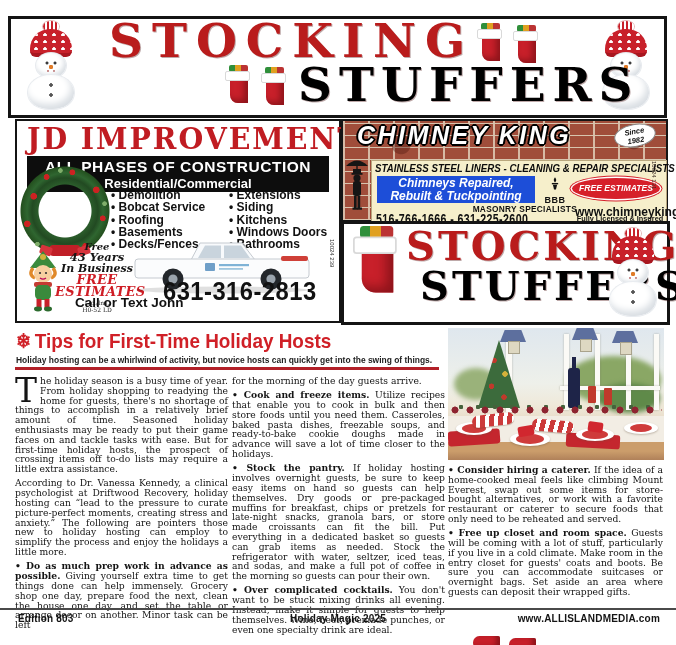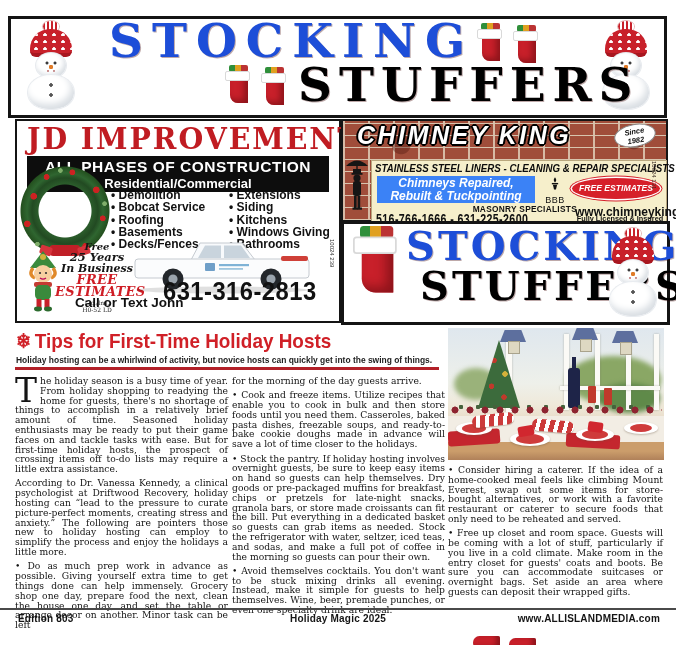--- a/index.html
+++ b/index.html
@@ -36,21 +36,21 @@
   .stocking .cuff{position:absolute;right:1px;top:6px;width:23px;height:8px;background:#fff;border:1px solid #d9d9d9;border-radius:2px;z-index:2;}
   .stocking .leg{position:absolute;right:3px;top:12px;width:18px;height:26px;background:#c8202a;border-radius:2px 2px 0 8px;
     box-shadow:inset -4px -3px 6px #8e141b;}
   .stocking .foot{position:absolute;left:0;bottom:0;width:27px;height:13px;background:#c8202a;border-radius:9px 3px 6px 9px;
     box-shadow:inset -4px -2px 5px #8e141b;}
 
   
   .banner{background:#fff;border:3px solid #141414;}
   .banner-word{position:absolute;font-family:"DejaVu Serif","Liberation Serif",serif;font-weight:bold;white-space:nowrap;
     text-shadow:1px 1px 0 rgba(70,10,10,.35);}
-  .w-red{color:#1d4ed8;} .w-green{color:#000000;}
+  .w-red{color:#b91c1c;} .w-green{color:#000000;}
 
   
   .jd{border:2px solid #141414;background:#fff;}
   .jd-title{position:absolute;top:1px;left:10px;color:#c01c22;font-family:"DejaVu Serif","Liberation Serif",serif;
     font-weight:bold;font-size:29px;letter-spacing:2px;white-space:nowrap;transform:scaleX(.98);transform-origin:left top;}
   .jd-bar{position:absolute;left:10px;right:10px;top:35px;height:36px;background:#0d0d0d;color:#fff;text-align:center;}
   .jd-bar .l1{font-size:15.5px;font-weight:bold;letter-spacing:.5px;padding-top:2px;}
   .jd-bar .l2{font-size:13px;font-weight:bold;}
   .wreath{position:absolute;left:2px;top:44px;width:92px;height:92px;
     background:radial-gradient(circle,transparent 0 26px,#2b5c2b 27px,#224a22 33px,#2f6630 38px,#24501f 44px,transparent 45px);}
@@ -92,45 +92,45 @@
       repeating-linear-gradient(90deg,rgba(224,205,184,.85) 0 1.5px,transparent 1.5px 25px),
       #a04d3a;}
   .ck-title{position:absolute;left:14px;top:0px;color:#fff;font-weight:bold;font-size:25px;letter-spacing:2.5px;white-space:nowrap;
     font-style:italic;
     text-shadow:-2px 0 0 #000,2px 0 0 #000,0 -2px 0 #000,0 2px 0 #000,-1px -1px 0 #000,1px 1px 0 #000,-1px 1px 0 #000,1px -1px 0 #000;}
   .ck-since{position:absolute;right:10px;top:3px;width:42px;height:23px;background:#fff;border:1px solid #888;border-radius:50%;
     transform:rotate(-10deg);text-align:center;font-size:7.5px;font-style:italic;font-weight:bold;line-height:8.5px;padding-top:3px;box-sizing:border-box;}
   .ck-panel{position:absolute;left:28px;top:28px;width:294px;height:63px;background:#f6efcb;border:1px solid #b9a77e;margin-top:11px;}
   .ck-tagline{position:absolute;left:3px;top:2px;font-size:10px;font-weight:bold;font-style:italic;white-space:nowrap;
     transform:scaleX(.97);transform-origin:left top;color:#0c0c0c;}
-  .ck-brown{position:absolute;left:5px;top:15px;width:158px;height:27px;background:#3b82f6;color:#fff;text-align:center;
+  .ck-brown{position:absolute;left:5px;top:15px;width:158px;height:27px;background:#1d4ed8;color:#fff;text-align:center;
     font-weight:bold;font-style:italic;font-size:12px;line-height:13px;padding-top:1px;box-sizing:border-box;white-space:nowrap;}
   .ck-bbb{position:absolute;left:170px;top:16px;width:26px;text-align:center;color:#111;}
-  .ck-bbb .t{font-size:9px;font-weight:normal;letter-spacing:.5px;}
+  .ck-bbb .t{font-size:9px;font-weight:bold;letter-spacing:.5px;}
   .ck-free{position:absolute;left:200px;top:17px;width:88px;height:21px;background:#d6202a;border-radius:50%;color:#fff;
     text-align:center;font-size:8.6px;font-weight:bold;font-style:italic;line-height:21px;white-space:nowrap;
     box-shadow:0 0 0 1.5px #fff,0 0 0 2.5px #d6202a;}
   .ck-masonry{position:absolute;left:0;top:43px;width:205px;text-align:right;font-size:8.3px;font-weight:bold;letter-spacing:.3px;}
   .ck-phones{position:absolute;left:4px;top:50px;font-size:14px;font-weight:bold;white-space:nowrap;
     transform:scaleX(.76);transform-origin:left top;letter-spacing:.5px;}
   .ck-web{position:absolute;left:203px;top:44px;width:90px;text-align:center;font-size:12px;font-weight:bold;white-space:nowrap;}
   .ck-lic{position:absolute;left:203px;top:53px;width:90px;text-align:center;font-size:7.3px;font-weight:bold;}
   .sweep{position:absolute;left:2px;top:36px;}
 
   
   .headline{position:absolute;left:16px;top:329px;color:#d02027;font-weight:bold;font-size:21px;white-space:nowrap;
     transform:scaleX(.9);transform-origin:left top;}
   .headline .flake{font-size:20px;margin-right:4px;}
   .subtitle{position:absolute;left:16px;top:354px;font-size:9.4px;font-weight:bold;color:#1d1d1d;white-space:nowrap;
     transform:scaleX(.9);transform-origin:left top;}
   .rule{position:absolute;left:15px;top:367px;width:424px;height:2.5px;background:#b22028;}
   .col{position:absolute;width:213px;font-family:"DejaVu Serif","Liberation Serif",serif;font-size:9.2px;line-height:9.8px;
     text-align:justify;color:#141414;}
   .col p{margin:0 0 4.5px 0;}
-  .col .lead{font-weight:normal;}
+  .col .lead{font-weight:bold;}
   .dropcap{float:left;font-size:33px;line-height:27px;padding:1px 3px 0 0;font-family:"DejaVu Serif",serif;}
 
   
   .photo{position:absolute;left:448px;top:328px;width:216px;height:132px;overflow:hidden;
     background:linear-gradient(180deg,#dfe7ee 0%,#eef0ea 42%,#efe9da 58%,#e9dcc9 70%,#f3ece2 100%);}
   .ph{position:absolute;}
   .blur{filter:blur(2.5px);}
   .ph-garden1{left:118px;top:28px;width:95px;height:48px;background:#8aa765;border-radius:50%;}
   .ph-garden2{left:150px;top:55px;width:62px;height:30px;background:#5f8a49;border-radius:50%;}
   .ph-garden3{left:6px;top:40px;width:44px;height:32px;background:#9ab27a;border-radius:50%;}
@@ -221,21 +221,21 @@
       <div>Demolition</div>
       <div>Bobcat Service</div>
       <div>Roofing</div>
       <div>Basements</div>
       <div>Decks/Fences</div>
     </div>
     <div class="svc" style="left:212px;">
       <div>Extensions</div>
       <div>Siding</div>
       <div>Kitchens</div>
-      <div>Windows Giving</div>
+      <div>Windows Doors</div>
       <div>Bathrooms</div>
     </div>
 
     <svg class="abs" style="left:4px;top:128px;" width="44" height="64" viewBox="0 0 44 64">
       <polygon points="22,2 35,19 9,19" fill="#3a8a3c"></polygon>
       <circle cx="22" cy="8" r="3" fill="#d1b23a"></circle>
       <path d="M12,19 q-5,7 2,10" stroke="#e0892a" stroke-width="3.5" fill="none"></path>
       <path d="M32,19 q5,7 -2,10" stroke="#e0892a" stroke-width="3.5" fill="none"></path>
       <circle cx="22" cy="25" r="9" fill="#f7cfa0"></circle>
       <circle cx="19" cy="24" r="1.1" fill="#333"></circle>
@@ -244,21 +244,21 @@
       <rect x="13" y="33" width="18" height="5" rx="2" fill="#c43b32"></rect>
       <rect x="14" y="36" width="16" height="15" rx="5" fill="#3a8a3c"></rect>
       <rect x="15.5" y="50" width="5" height="9" fill="#c8202a"></rect>
       <rect x="23.5" y="50" width="5" height="9" fill="#c8202a"></rect>
       <ellipse cx="17" cy="60" rx="4" ry="2.4" fill="#2c6b2e"></ellipse>
       <ellipse cx="27" cy="60" rx="4" ry="2.4" fill="#2c6b2e"></ellipse>
     </svg>
 
     <div class="years">
       <div class="y1">Free</div>
-      <div class="y2">25 Years</div>
+      <div class="y2">43 Years</div>
       <div class="y3">In Business</div>
       <div class="f">FREE</div>
       <div class="f">ESTIMATES</div>
       <div class="lic">Lic./Ins.</div>
       <div class="lic" style="margin-top:0;">H0-52 LD</div>
     </div>
 
     <svg class="abs" style="left:114px;top:112px;" width="182" height="62" viewBox="0 0 182 62">
       <ellipse cx="91" cy="57" rx="86" ry="3.5" fill="rgba(0,0,0,0.12)"></ellipse>
       <path d="M60,27 l9,-17 h42 l13,17 z" fill="#f8fafc" stroke="#c5cad0"></path>
@@ -385,21 +385,21 @@
 
   <div class="col" style="left:15px;top:376px;">
     <p><span class="dropcap">T</span><span>he holiday season is a busy time of year. From holiday shopping to readying the home for guests, there's no shortage of things to accomplish in a relatively brief amount of time. Seasoned holiday enthusiasts may be ready to put their game faces on and tackle tasks with ease. But for first-time holiday hosts, the prospect of crossing items off to-do lists may require a little extra assistance.</span></p>
     <p><span>According to Dr. Vanessa Kennedy, a clinical psychologist at Driftwood Recovery, holiday hosting can “lead to the pressure to curate picture-perfect moments, creating stress and anxiety.” The following are pointers those new to holiday hosting can employ to simplify the process and enjoy the holidays a little more.</span></p>
     <p><span class="lead">• Do as much prep work in advance as possible.</span><span> Giving yourself extra time to get things done can help immensely. Grocery shop one day, prepare food the next, clean the house one day, and set the table or arrange decor on another. Minor task can be left</span></p>
   </div>
   <div class="col" style="left:232px;top:376px;">
     <p><span>for the morning of the day guests arrive.</span></p>
     <p><span class="lead">• Cook and freeze items.</span><span> Utilize recipes that enable you to cook in bulk and then store foods until you need them. Casseroles, baked pasta dishes, freezable soups, and ready-to-bake cookie doughs made in advance will save a lot of time closer to the holidays.</span></p>
     <p><span class="lead">• Stock the pantry.</span><span> If holiday hosting involves overnight guests, be sure to keep easy items on hand so guests can help themselves. Dry goods or pre-packaged muffins for breakfast, chips or pretzels for late-night snacks, granola bars, or store made croissants can fit the bill. Put everything in a dedicated basket so guests can grab items as needed. Stock the refrigerator with water, seltzer, iced teas, and sodas, and make a full pot of coffee in the morning so guests can pour their own.</span></p>
-    <p><span class="lead">• Avoid themselves cocktails.</span><span> You don't want to be stuck mixing drinks all evening. Instead, make it simple for guests to help themselves. Wine, beer, premade punches, or even one specialty drink are ideal.</span></p>
+    <p><span class="lead">• Over complicated cocktails.</span><span> You don't want to be stuck mixing drinks all evening. Instead, make it simple for guests to help themselves. Wine, beer, premade punches, or even one specialty drink are ideal.</span></p>
   </div>
   <div class="col" style="left:448px;top:465px;width:215px;">
     <p><span class="lead">• Consider hiring a caterer.</span><span> If the idea of a home-cooked meal feels like climbing Mount Everest, swap out some items for store-bought alternatives, or work with a favorite restaurant or caterer to secure foods that only need to be reheated and served.</span></p>
     <p><span class="lead">• Free up closet and room space.</span><span> Guests will be coming with a lot of stuff, particularly if you live in a cold climate. Make room in the entry closet for guests' coats and boots. Be sure you can accommodate suitcases or overnight bags. Set aside an area where guests can deposit their wrapped gifts.</span></p>
   </div>
 
   <div class="footer-line"></div>
   <div class="foot" style="left:18px;">Edition 803</div>
   <div class="foot" style="left:50%;transform:translateX(-50%);">Holiday Magic 2025</div>
   <div class="foot" style="right:16px;">www.ALLISLANDMEDIA.com</div>

